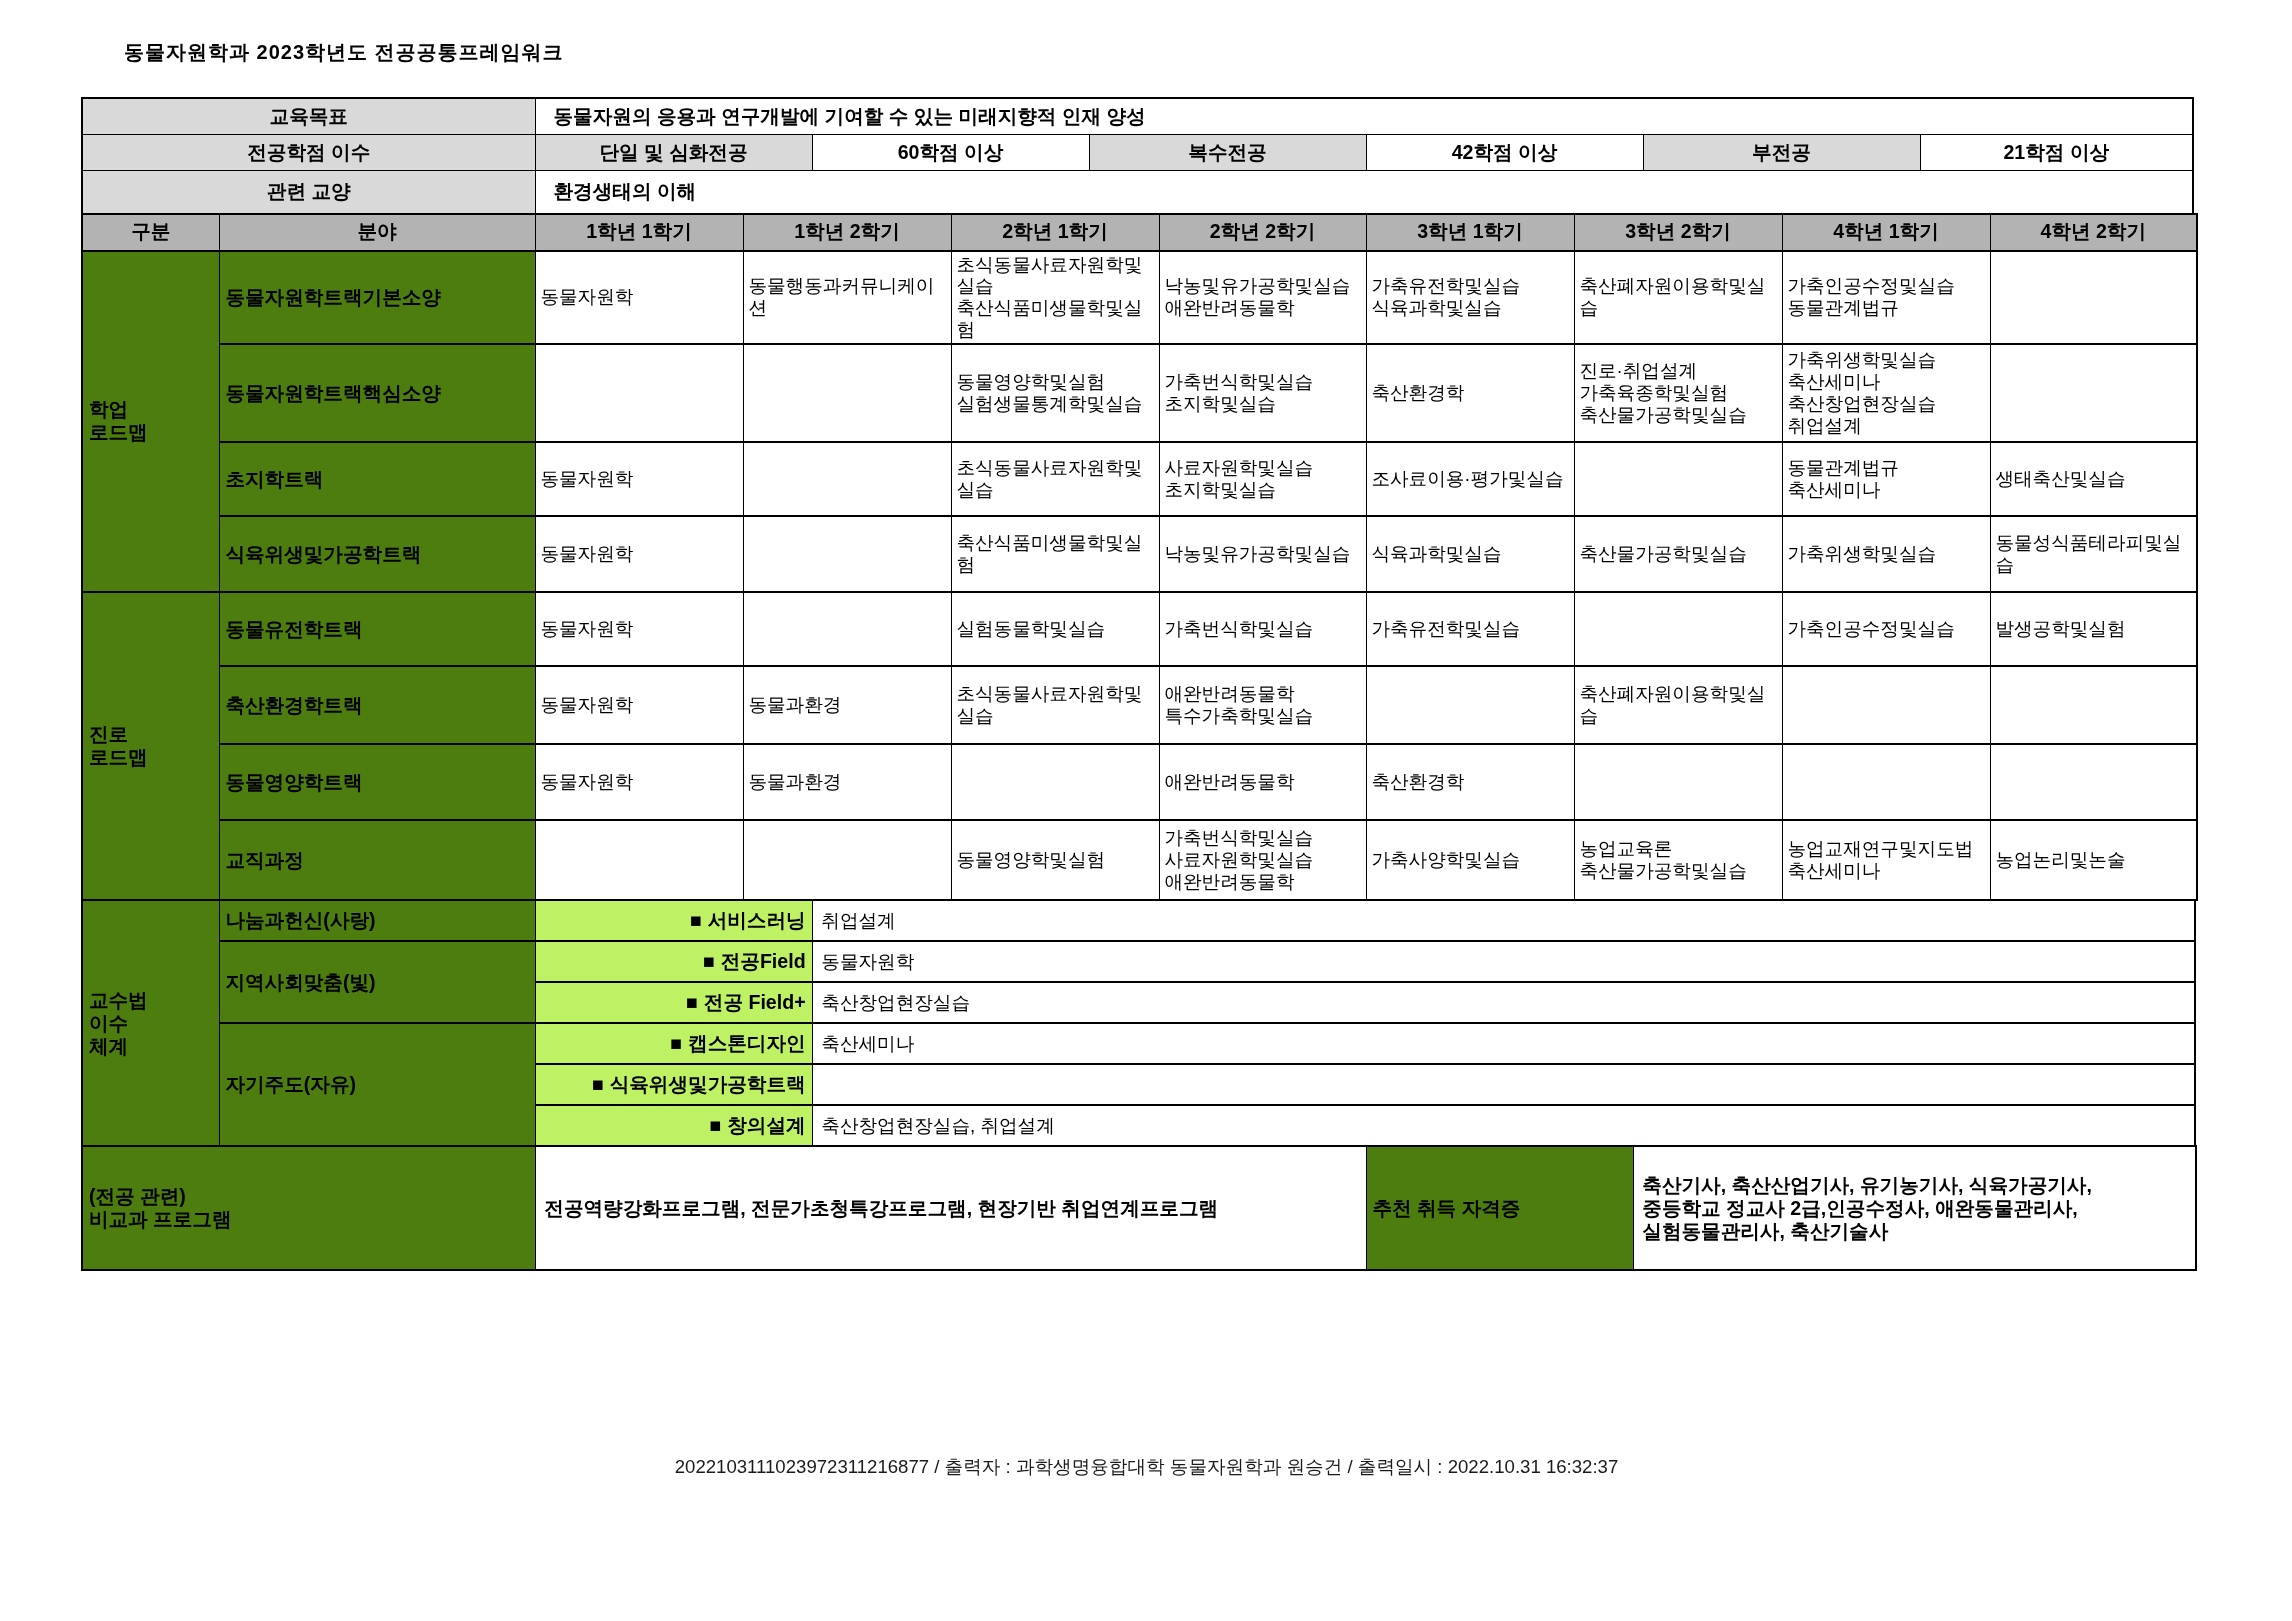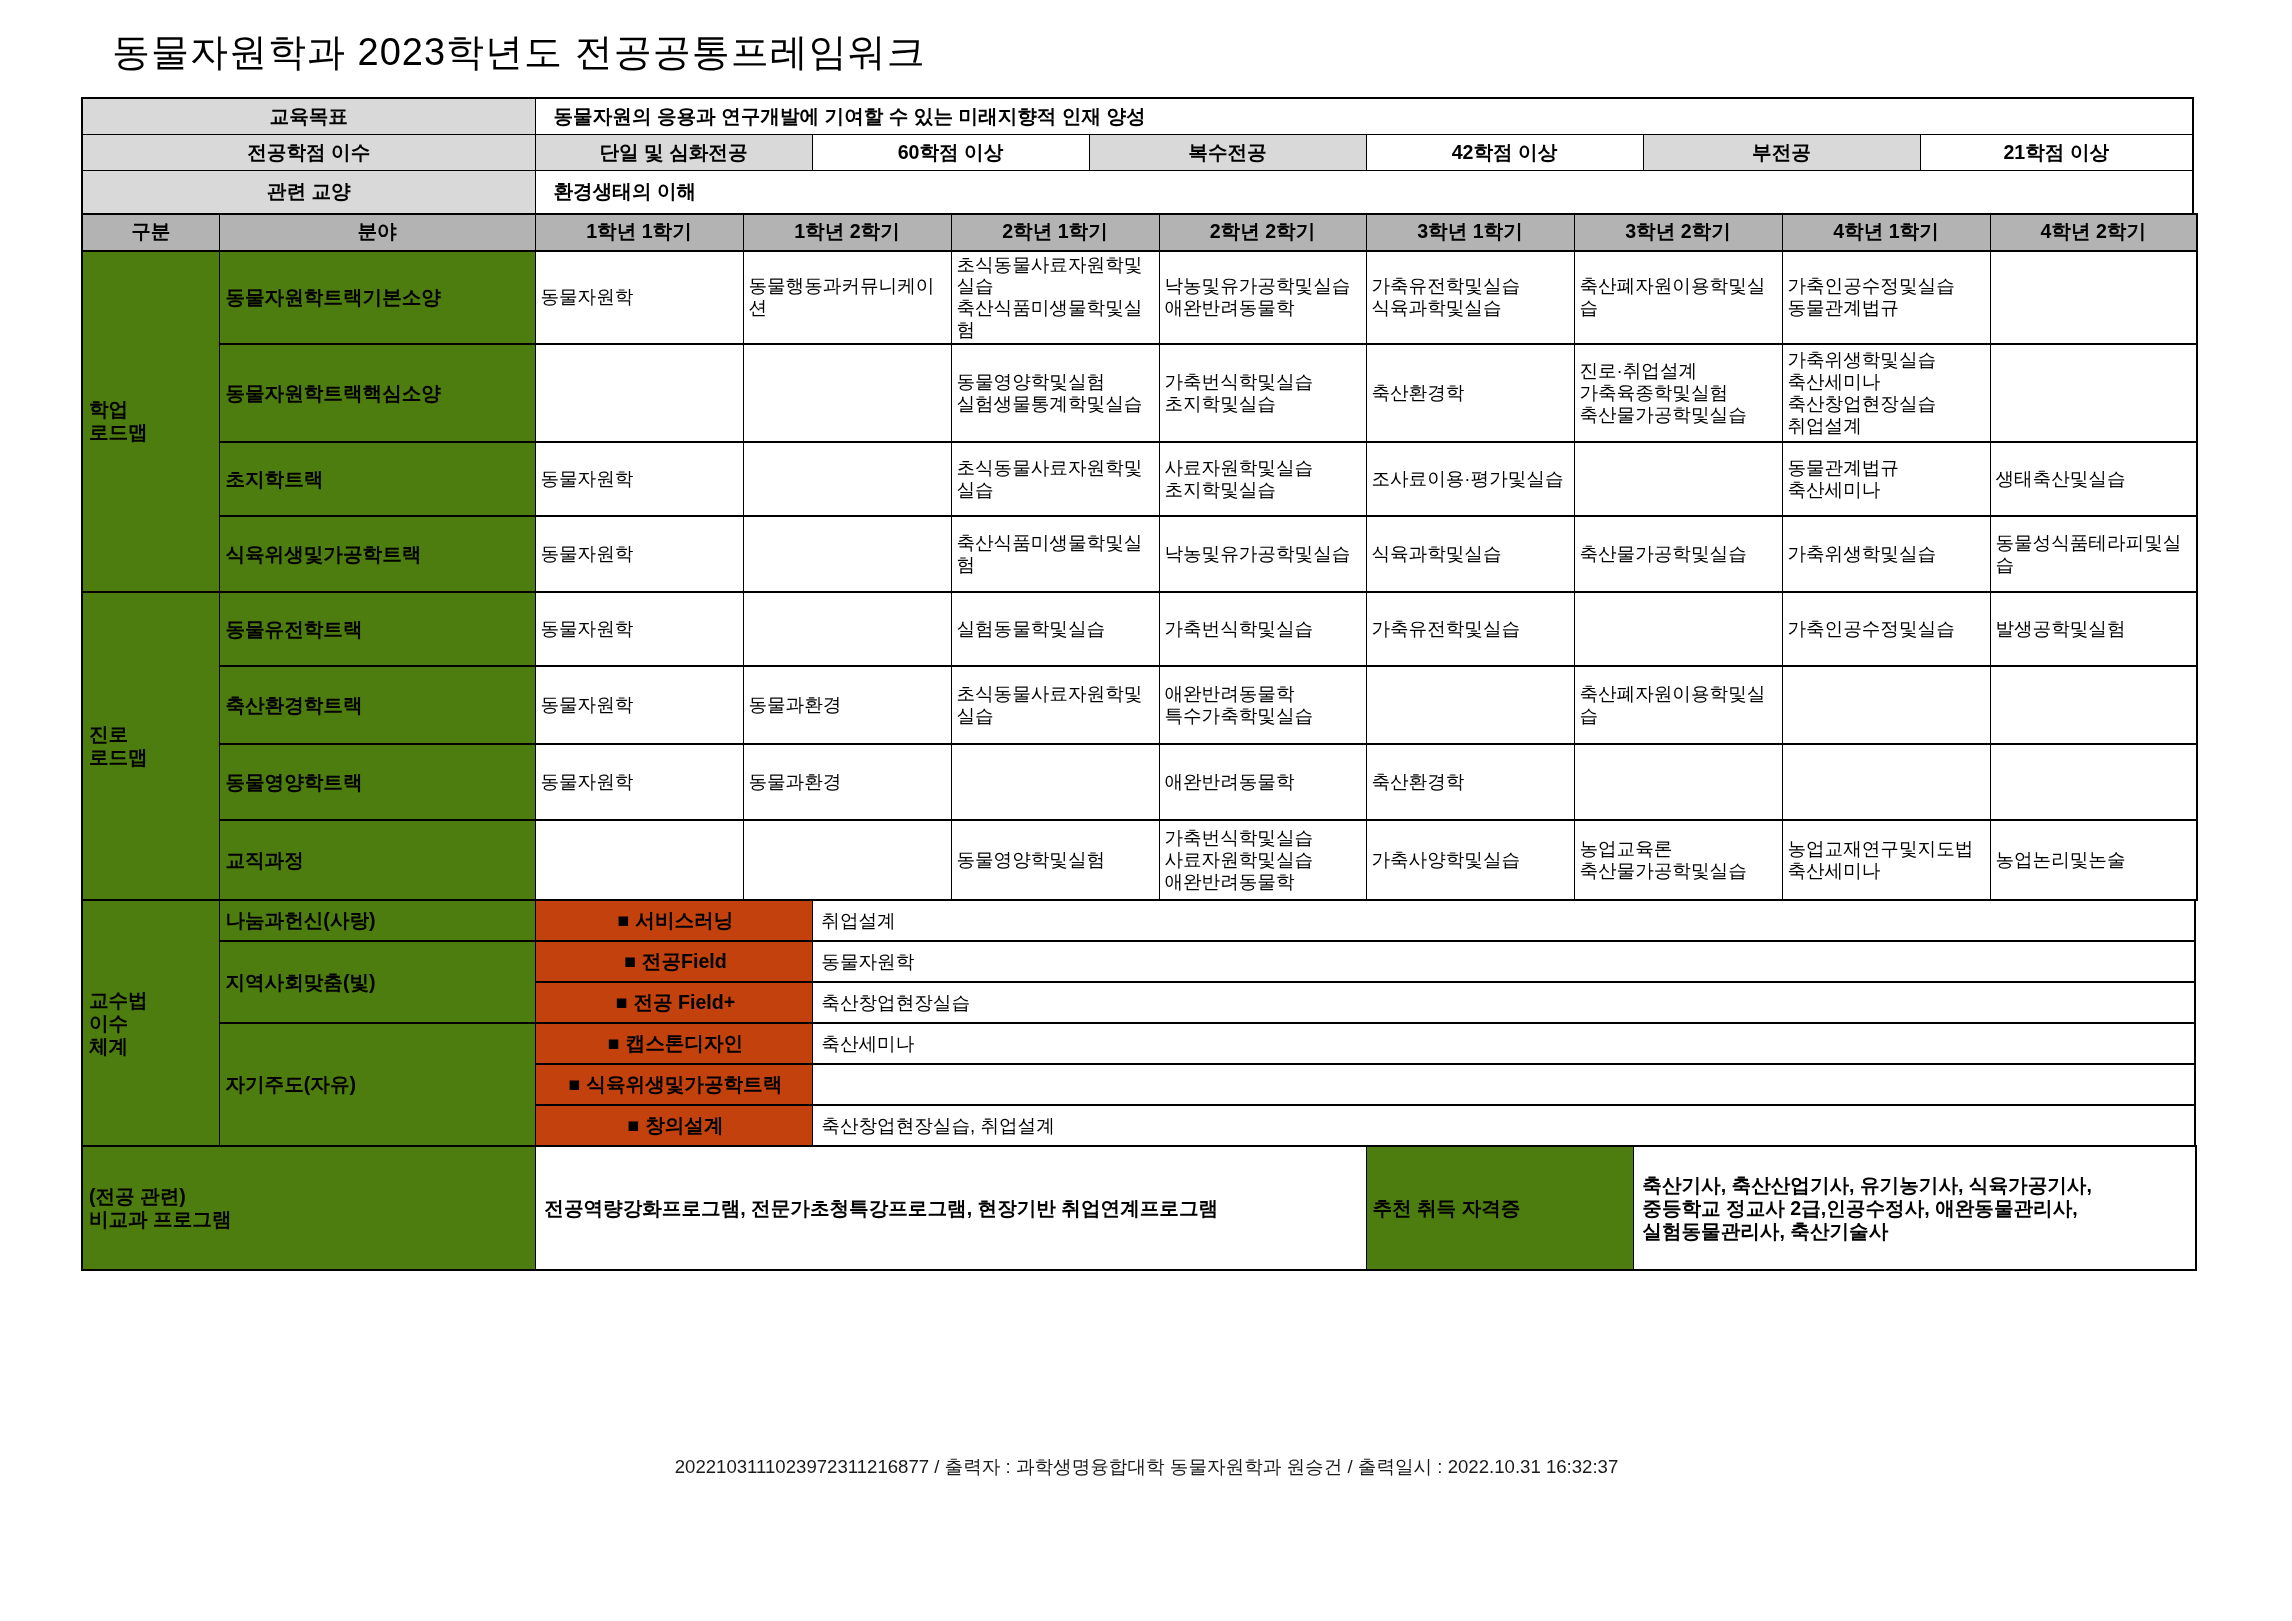--- a/index.html
+++ b/index.html
@@ -1,34 +1,34 @@
 <!DOCTYPE html>
 <html lang="ko"><head>
 <meta charset="utf-8">
 <style>
   html,body{margin:0;padding:0;background:#ffffff;}
   body{width:2293px;height:1621px;font-family:"Liberation Sans","DejaVu Sans",sans-serif;color:#000;}
   .page{position:relative;width:2293px;height:1621px;overflow:hidden;background:#fff;}
-  .title{position:absolute;left:112px;top:27.4px;margin:0;font-size:38px;font-weight:normal;letter-spacing:1px;}
+  .title{position:absolute;left:112px;top:27.4px;margin:12px;font-size:20px;font-weight:bold;letter-spacing:1px;}
   .tables{position:absolute;left:81px;top:97px;width:2113px;}
   table{border-collapse:collapse;table-layout:fixed;width:2113px;border:2px solid #000;}
   table + table{margin-top:-2px;}
   td{border:1px solid #000;overflow:hidden;padding:2px 5.9px;vertical-align:middle;font-size:18.6px;line-height:1.18;}
   .pre{white-space:pre-line;}
   
   .info td{height:31px;font-weight:bold;font-size:19.6px;text-align:center;}
   .info .lbl{background:#d9d9d9;}
   .info .vleft{text-align:left;padding-left:18px;}
   
   .main td,.ped td,.bot td{border-top:2px solid #000;border-bottom:2px solid #000;border-left:1px solid #000;border-right:1px solid #000;}
   .hdr{background:#b3b3b3;font-weight:bold;font-size:19.6px;text-align:center;}
   .gubun,.field{background:#4d7c0f;font-weight:bold;font-size:19.6px;text-align:left;white-space:pre-line;}
   .cell{background:#fff;text-align:left;white-space:pre-line;padding:2px 4.9px;}
   
-  .method{background:#c2410c;font-weight:bold;font-size:19.6px;text-align:center;padding-left:9.8px;}
+  .method{background:#bef264;font-weight:bold;font-size:19.6px;text-align:right;padding-left:9.8px;}
   .sq{margin-right:5.9px;}
   .pval{background:#fff;text-align:left;padding-left:8.8px;}
   .bold{font-weight:bold;font-size:19.6px;}
   
   .h32{height:31px}.h44{height:43px}.h38{height:37px}
   .h84{height:82px}.h100{height:98px}.h76{height:74px}.h78{height:76px}
   .h80{height:78px}.h82{height:80px}.h42{height:41px}.h98{height:124px}
   .footer{position:absolute;left:0;top:1454px;width:2293px;text-align:center;font-size:18.6px;color:#1a1a1a;}
 </style>
 </head>

